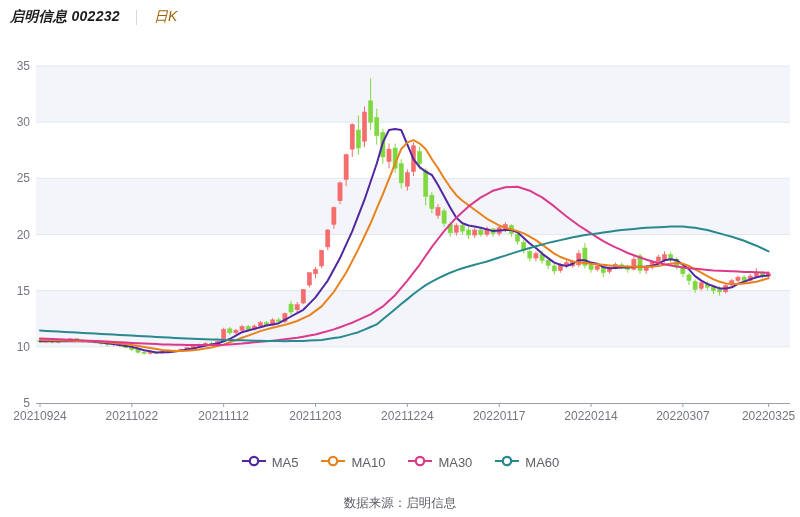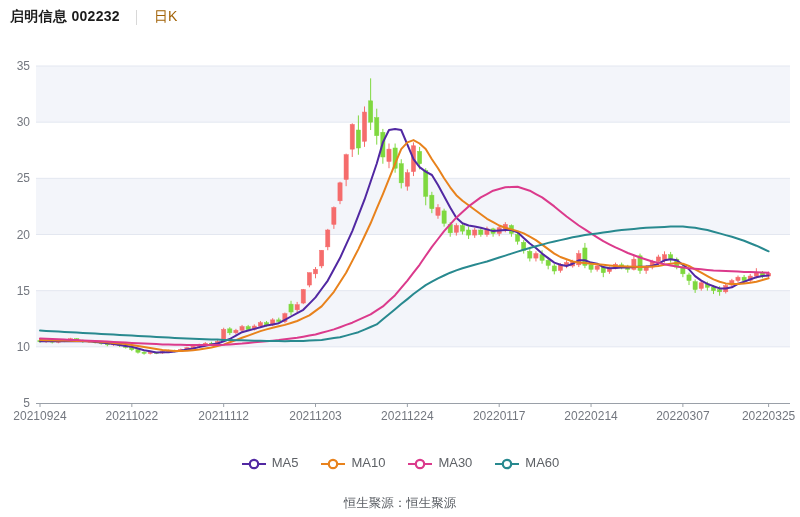--- a/index.html
+++ b/index.html
@@ -1,23 +1,23 @@
 <!DOCTYPE html>
 <html><head>
 <meta charset="utf-8">
 <style>
   html,body{margin:0;padding:0;background:#ffffff;}
   body{width:800px;height:517px;position:relative;font-family:"Liberation Sans",sans-serif;-webkit-font-smoothing:antialiased;}
-  .titlebar{position:absolute;left:10px;top:6px;height:22px;display:flex;align-items:center;}
+  .titlebar{position:absolute;left:10px;top:6px;height:22px;display:flex;align-items:center;font-style:italic;}
   .title{font-size:14px;font-weight:bold;color:#1c1c1c;letter-spacing:.3px;}
   .divider{width:1px;height:15px;background:#d8d8d8;margin:0 17px 0 16px;}
   .period{font-size:14px;color:#a16207;cursor:pointer;}
   #chart-wrap{position:absolute;left:0;top:0;width:800px;height:517px;}
   .legend-row{position:absolute;left:0;top:455px;width:800px;display:flex;justify-content:center;align-items:center;gap:22px;}
-  .legend-item{display:flex;align-items:flex-end;gap:5px;cursor:pointer;}
+  .legend-item{display:flex;align-items:flex-start;gap:5px;cursor:pointer;}
   .legend-item span{font-size:13px;color:#5e6166;}
   .src-row{position:absolute;left:0;top:493px;width:800px;text-align:center;}
   .src-row span{font-size:12.5px;color:#585c62;}
 </style>
 </head>
 <body>
 
 <div id="chart-wrap">
   <div class="titlebar">
     <span class="title">启明信息 002232</span>
@@ -585,15 +585,15 @@
       <div class="legend-item">
         <svg width="26" height="12">
           <line x1="1" y1="6" x2="25" y2="6" stroke="#28898f" stroke-width="2"></line>
           <circle cx="13" cy="6" r="4.2" fill="#ffffff" stroke="#28898f" stroke-width="2.2"></circle>
         </svg>
         <span>MA60</span>
       </div>
     </div>
 
   <div class="src-row">
-    <span>恒生聚源：恒生聚源</span>
+    <span>数据来源：启明信息</span>
   </div>
 </div>
 
 </body></html>

